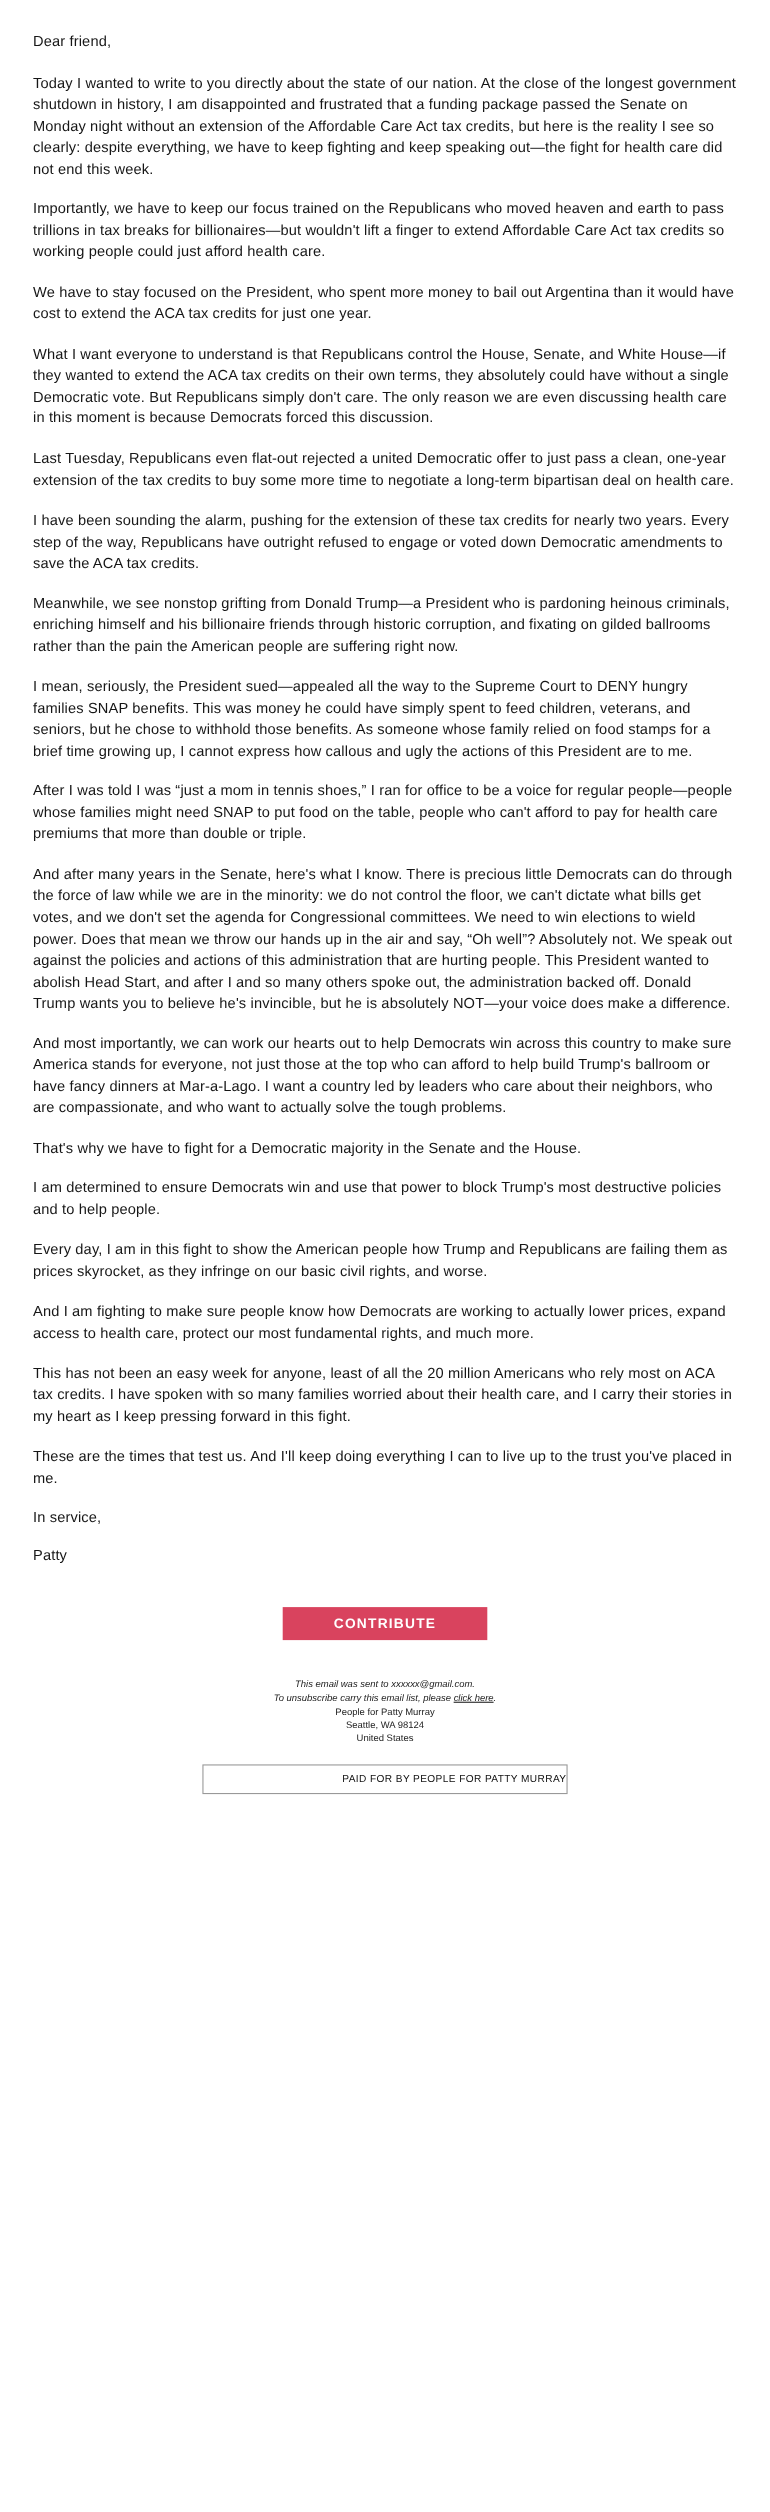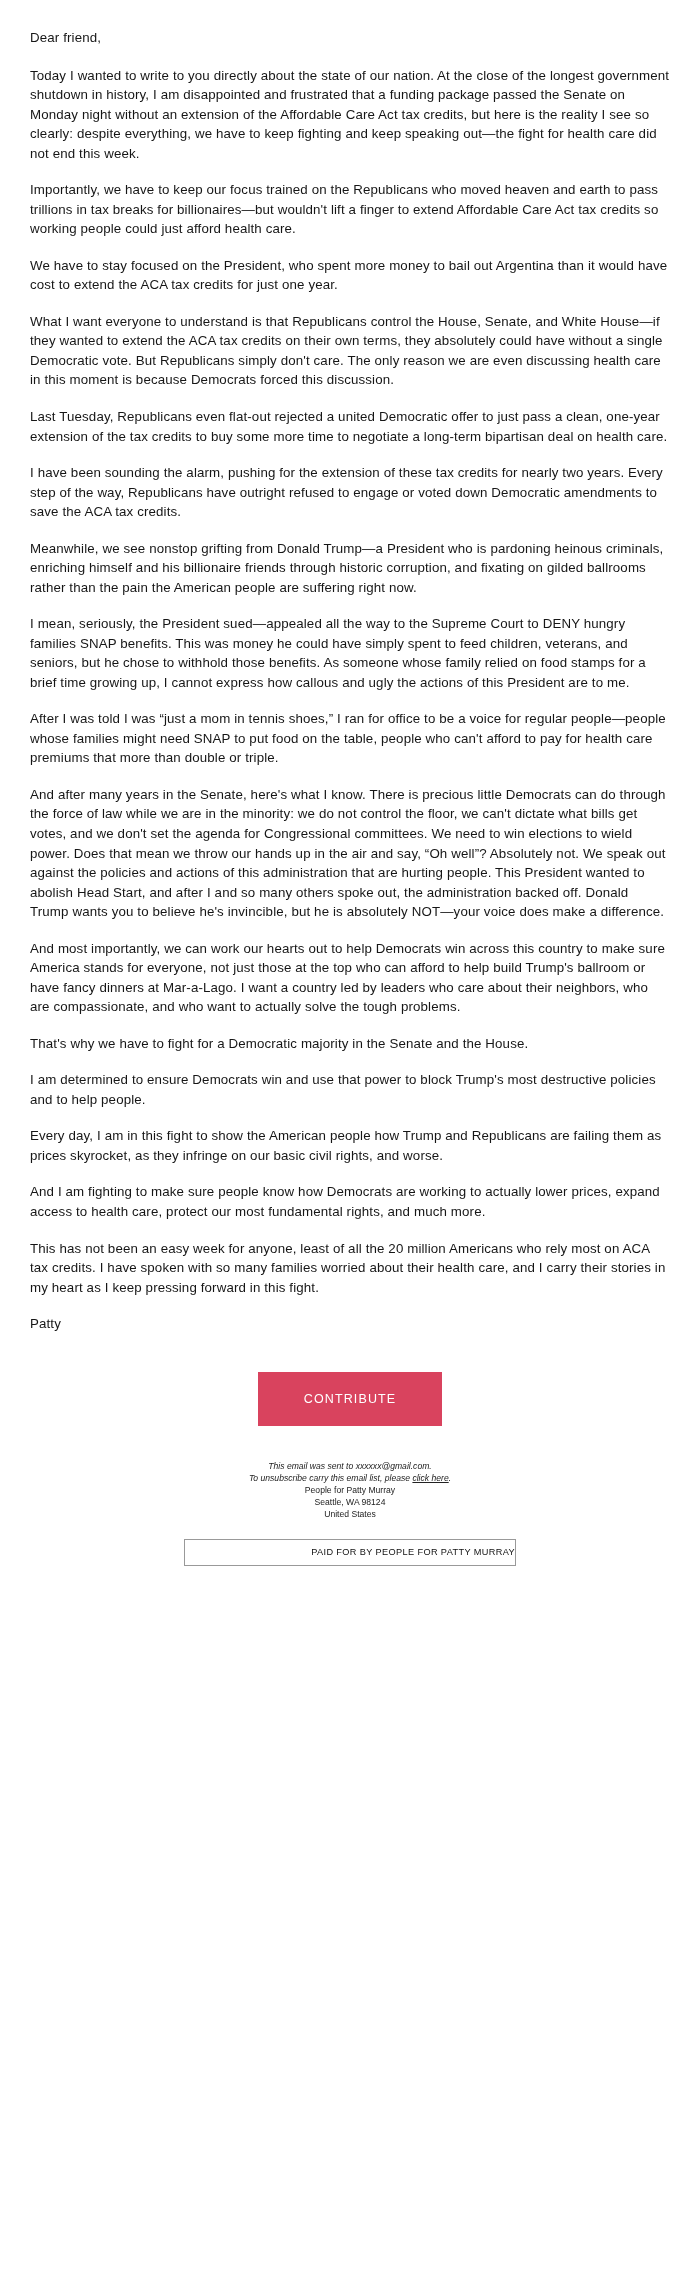--- a/index.html
+++ b/index.html
@@ -40,23 +40,23 @@
   }
   .cta-wrap {
     margin-top: 38px;
     text-align: center;
   }
   .cta-button {
     display: inline-block;
     background: #d9435e;
     color: #ffffff;
     font-size: 12.5px;
-    font-weight: normal;
+    font-weight: bold;
     letter-spacing: 0.09em;
-    padding: 20px 46px;
+    padding: 8px 46px;
     border: none;
     text-align: right;
     min-width: 155px;
     cursor: pointer;
     font-family: "Liberation Sans", sans-serif;
   }
   .footer {
     margin-top: 34px;
     text-align: center;
     font-size: 8.6px;
@@ -106,20 +106,22 @@
     <p>Meanwhile, we see nonstop grifting from Donald Trump—a President who is pardoning heinous criminals, enriching himself and his billionaire friends through historic corruption, and fixating on gilded ballrooms rather than the pain the American people are suffering right now.</p>
     <p>I mean, seriously, the President sued—appealed all the way to the Supreme Court to DENY hungry families SNAP benefits. This was money he could have simply spent to feed children, veterans, and seniors, but he chose to withhold those benefits. As someone whose family relied on food stamps for a brief time growing up, I cannot express how callous and ugly the actions of this President are to me.</p>
     <p>After I was told I was “just a mom in tennis shoes,” I ran for office to be a voice for regular people—people whose families might need SNAP to put food on the table, people who can't afford to pay for health care premiums that more than double or triple.</p>
     <p>And after many years in the Senate, here's what I know. There is precious little Democrats can do through the force of law while we are in the minority: we do not control the floor, we can't dictate what bills get votes, and we don't set the agenda for Congressional committees. We need to win elections to wield power. Does that mean we throw our hands up in the air and say, “Oh well”? Absolutely not. We speak out against the policies and actions of this administration that are hurting people. This President wanted to abolish Head Start, and after I and so many others spoke out, the administration backed off. Donald Trump wants you to believe he's invincible, but he is absolutely NOT—your voice does make a difference.</p>
     <p>And most importantly, we can work our hearts out to help Democrats win across this country to make sure America stands for everyone, not just those at the top who can afford to help build Trump's ballroom or have fancy dinners at Mar-a-Lago. I want a country led by leaders who care about their neighbors, who are compassionate, and who want to actually solve the tough problems.</p>
     <p>That's why we have to fight for a Democratic majority in the Senate and the House.</p>
     <p>I am determined to ensure Democrats win and use that power to block Trump's most destructive policies and to help people.</p>
     <p>Every day, I am in this fight to show the American people how Trump and Republicans are failing them as prices skyrocket, as they infringe on our basic civil rights, and worse.</p>
     <p>And I am fighting to make sure people know how Democrats are working to actually lower prices, expand access to health care, protect our most fundamental rights, and much more.</p>
     <p>This has not been an easy week for anyone, least of all the 20 million Americans who rely most on ACA tax credits. I have spoken with so many families worried about their health care, and I carry their stories in my heart as I keep pressing forward in this fight.</p>
+    <p>These are the times that test us. And I'll keep doing everything I can to live up to the trust you've placed in me.</p>
+    <p class="signoff">In service,</p>
     <p class="signature">Patty</p>
   </div>
 
   <div class="cta-wrap">
     <button class="cta-button">CONTRIBUTE</button>
   </div>
 
   <div class="footer">
     <div class="footer-block">
       <div>This email was sent to xxxxxx@gmail.com.</div>

